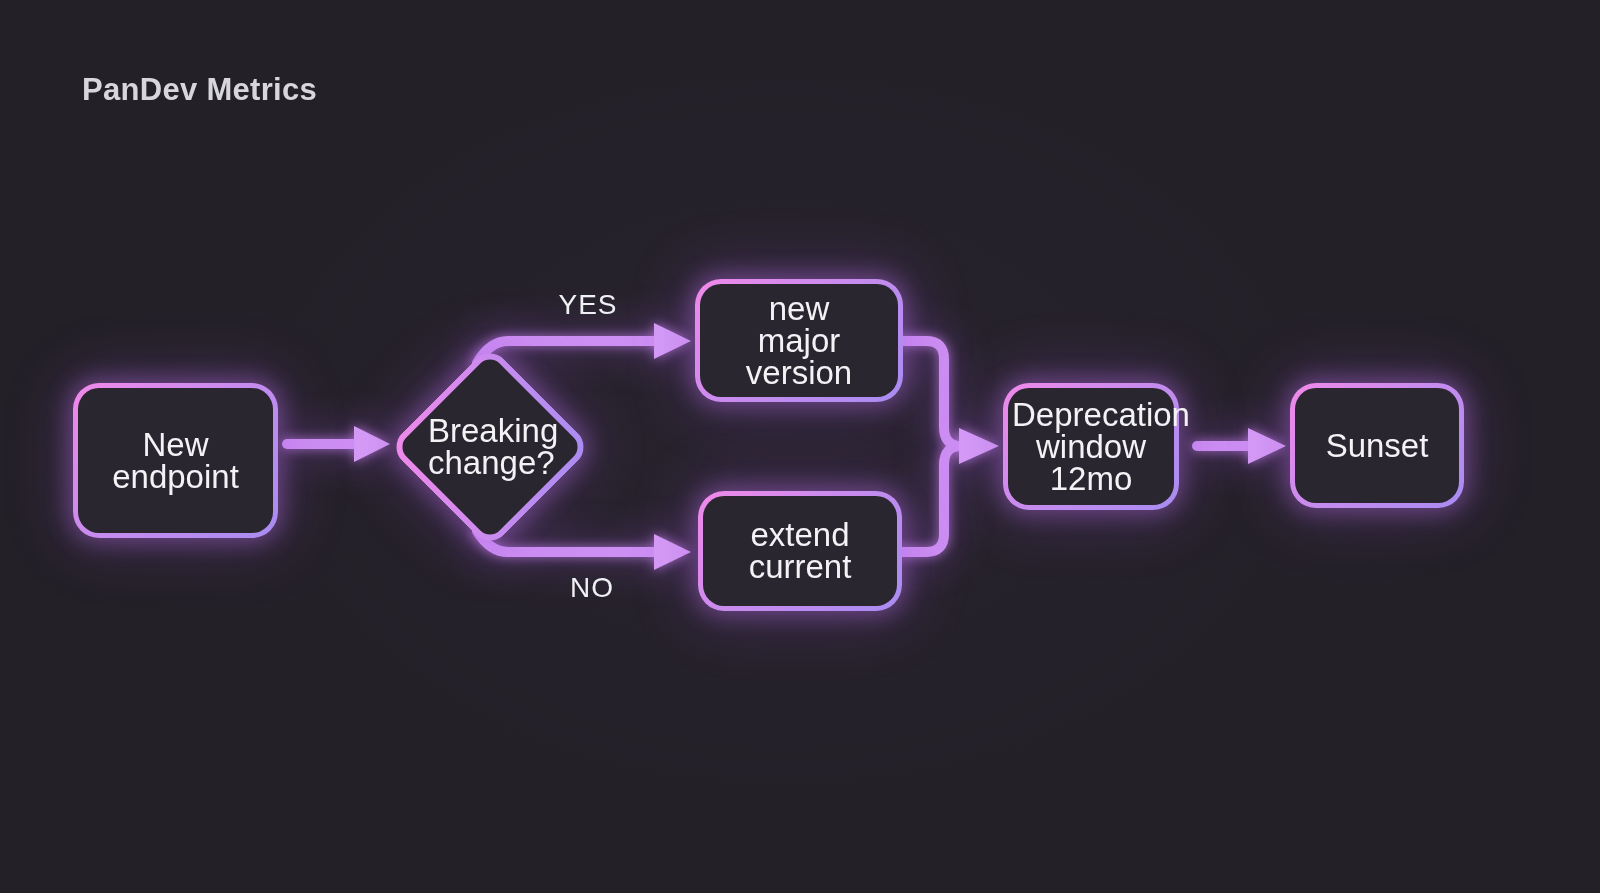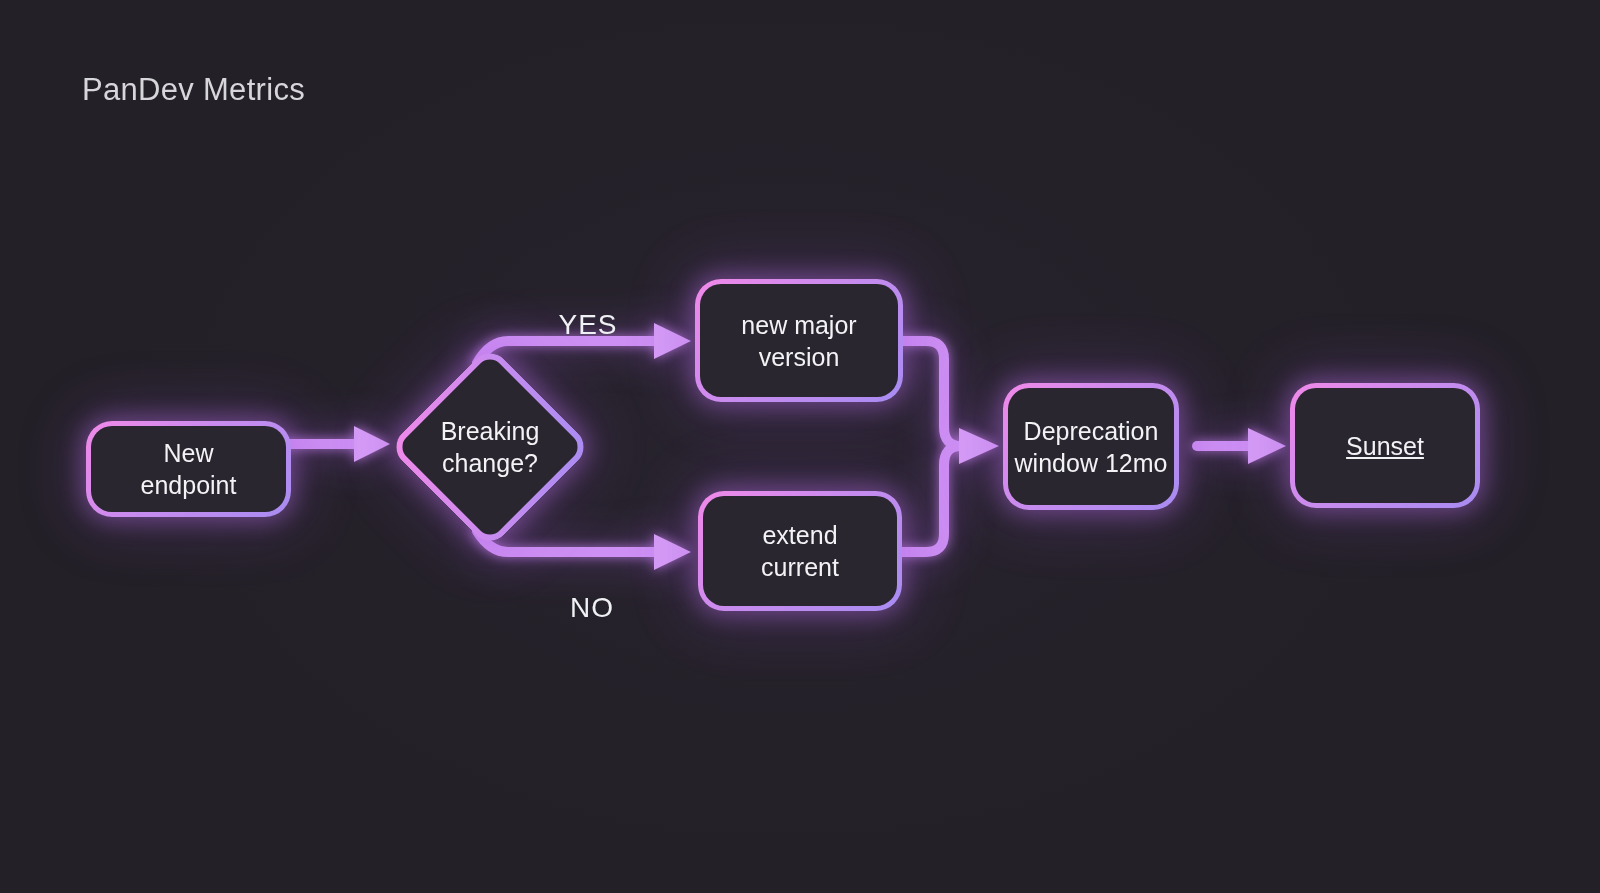--- a/index.html
+++ b/index.html
@@ -22,21 +22,21 @@
       var(--background);
     position: relative;
     color: var(--node-text);
   }
 
   .page-title {
     position: absolute;
     left: 82px;
     top: 72px;
     font-size: 31px;
-    font-weight: 400;
+    font-weight: 700;
     letter-spacing: 0.3px;
     color: var(--title-text);
   }
 
   
   .node {
     position: absolute;
     display: flex;
     align-items: center;
     justify-content: center;
@@ -44,38 +44,38 @@
     border-radius: 26px;
     background:
       linear-gradient(var(--node-fill), var(--node-fill)) padding-box,
       linear-gradient(135deg, var(--border-pink) 0%, #c98bee 45%, var(--border-violet) 100%) border-box;
     box-shadow:
       0 0 22px 5px rgba(193,115,240,0.38),
       0 0 58px 14px rgba(158,84,220,0.20);
     text-align: center;
   }
   .node-label {
-    font-size: 25px;
+    font-size: 33px;
     line-height: 32px;
     color: var(--node-text);
   }
 
-  .node-new-endpoint   { left:  86px; top: 383px; width: 205px; height: 96px; margin-top: 38px; }
+  .node-new-endpoint   { left:  73px; top: 383px; width: 205px; height: 155px; }
   .node-new-endpoint .node-label { max-width: 130px; }
 
   .node-new-major      { left: 695px; top: 279px; width: 208px; height: 123px; }
   .node-new-major .node-label { max-width: 132px; }
 
   .node-extend-current { left: 698px; top: 491px; width: 204px; height: 120px; }
   .node-extend-current .node-label { max-width: 104px; }
 
   .node-deprecation    { left: 1003px; top: 383px; width: 176px; height: 127px; }
   .node-deprecation .node-label { max-width: 158px; }
 
-  .node-sunset         { left: 1290px; top: 383px; width: 190px; height: 125px; text-decoration: underline; }
+  .node-sunset         { left: 1290px; top: 383px; width: 174px; height: 125px; }
   .node-sunset .node-label { max-width: 170px; }
 
   
   .diamond {
     position: absolute;
     left: 418px;
     top: 375px;
     width: 144px;
     height: 144px;
     transform: rotate(45deg);
@@ -120,21 +120,20 @@
 
   
   .edge-label {
     position: absolute;
     font-size: 28px;
     font-weight: 400;
     letter-spacing: 1px;
     color: var(--edge-label-text);
     width: 110px;
     text-align: center;
-    margin-top: 20px;
   }
   .edge-label-yes { left: 533px; top: 289px; }
   .edge-label-no  { left: 537px; top: 572px; }
 </style>
 </head>
 <body>
 
 <div class="page-title">PanDev Metrics</div>
 
 <svg class="connectors" viewBox="0 0 1600 893" xmlns="http://www.w3.org/2000/svg">

